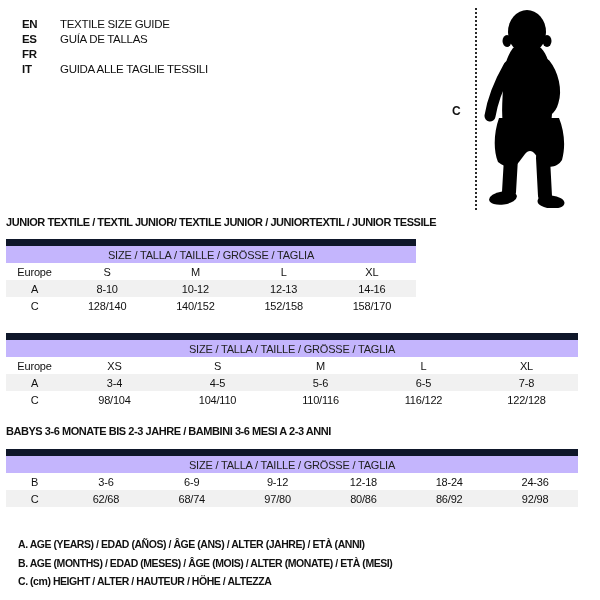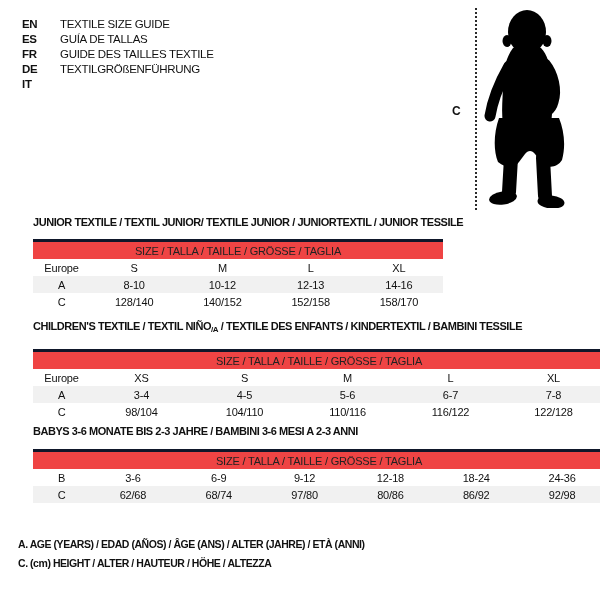--- a/index.html
+++ b/index.html
@@ -10,26 +10,26 @@
   
   .lang-block{position:absolute;left:22px;top:17px;}
   .lang-row{display:flex;height:15px;line-height:15px;}
   .lang-code{width:38px;font-size:11.5px;font-weight:bold;letter-spacing:-0.3px;}
   .lang-title{font-size:11.5px;font-weight:normal;letter-spacing:-0.3px;white-space:nowrap;}
   
   .figure-label{position:absolute;left:452px;top:104px;width:16px;font-size:12px;font-weight:bold;}
   .measure-line{position:absolute;left:475px;top:8px;height:202px;width:0;border-left:2px dotted #2a2a2a;}
   .baby-svg{position:absolute;left:483px;top:6px;width:106px;height:202px;}
   
-  .tbl{position:absolute;left:33px;}
+  .tbl{position:absolute;left:6px;}
   .tbl-title{font-size:11px;font-weight:bold;letter-spacing:-0.45px;white-space:nowrap;line-height:13px;}
   .tbl-title .subpart{font-size:8px;vertical-align:-2px;}
   table.size-table{border-collapse:collapse;table-layout:fixed;}
   table.size-table td{font-size:11px;letter-spacing:-0.2px;height:17px;padding:0;text-align:center;vertical-align:middle;}
-  td.bar{background:#ef4444;border-top:3px solid #0f172a;text-align:left;padding-left:5px;font-size:11px;letter-spacing:-0.3px;color:#222;}
+  td.bar{background:#c4b5fd;border-top:7px solid #0f172a;text-align:left;padding-left:5px;font-size:11px;letter-spacing:-0.3px;color:#222;}
   td.lbl{text-align:left;padding-left:3px;}
   tr.alt td{background:#f1f1f1;}
   .w1{width:410px;} .w2{width:572px;}
   
   .legend{position:absolute;left:18px;top:535px;}
   .legend-line{font-size:10.5px;font-weight:bold;letter-spacing:-0.45px;line-height:18.5px;white-space:nowrap;}
 </style>
 </head>
 <body>
 
@@ -39,28 +39,24 @@
     <div class="lang-row">
       <span class="lang-code">EN</span>
       <span class="lang-title">TEXTILE SIZE GUIDE</span>
     </div>
     <div class="lang-row">
       <span class="lang-code">ES</span>
       <span class="lang-title">GUÍA DE TALLAS</span>
     </div>
     <div class="lang-row">
       <span class="lang-code">FR</span>
-      <span class="lang-title">GUIDE DES TAILLES TEXTILE</span>
-    </div>
-    <div class="lang-row">
-      <span class="lang-code">DE</span>
-      <span class="lang-title">TEXTILGRÖßENFÜHRUNG</span>
     </div>
     <div class="lang-row">
       <span class="lang-code">IT</span>
+      <span class="lang-title">GUIDA ALLE TAGLIE TESSILI</span>
     </div>
   </div>
 
   <div class="figure-label">C</div>
   <div class="measure-line"></div>
   <svg class="baby-svg" viewBox="0 0 106 202" xmlns="http://www.w3.org/2000/svg">
     <g fill="#000">
       <ellipse cx="44" cy="26" rx="19" ry="22"></ellipse>
       <ellipse cx="24" cy="35" rx="4.5" ry="6"></ellipse>
       <ellipse cx="64" cy="35" rx="4.5" ry="6"></ellipse>
@@ -108,21 +104,20 @@
         <td>128/140</td>
         <td>140/152</td>
         <td>152/158</td>
         <td>158/170</td>
       </tr>
     </tbody>
       </table>
   </div>
 
   <div class="tbl" style="top:320px;">
-    <div class="tbl-title"><span>CHILDREN'S TEXTILE / TEXTIL NIÑO</span><span class="subpart">/A</span><span> / TEXTILE DES ENFANTS / KINDERTEXTIL / BAMBINI TESSILE</span></div>
     <table class="size-table w2" style="margin-top:13px;">
       <colgroup>
           <col style="width:57px">
           <col>
           <col>
           <col>
           <col>
           <col>
         </colgroup>
       <tbody>
@@ -135,21 +130,21 @@
         <td>S</td>
         <td>M</td>
         <td>L</td>
         <td>XL</td>
       </tr>
       <tr class="alt">
         <td class="lbl">A</td>
         <td>3-4</td>
         <td>4-5</td>
         <td>5-6</td>
-        <td>6-7</td>
+        <td>6-5</td>
         <td>7-8</td>
       </tr>
       <tr>
         <td class="lbl">C</td>
         <td>98/104</td>
         <td>104/110</td>
         <td>110/116</td>
         <td>116/122</td>
         <td>122/128</td>
       </tr>
@@ -190,16 +185,17 @@
         <td>80/86</td>
         <td>86/92</td>
         <td>92/98</td>
       </tr>
     </tbody>
       </table>
   </div>
 
   <div class="legend">
     <div class="legend-line">A. AGE (YEARS) / EDAD (AÑOS) / ÂGE (ANS) / ALTER (JAHRE) / ETÀ (ANNI)</div>
+    <div class="legend-line">B. AGE (MONTHS) / EDAD (MESES) / ÂGE (MOIS) / ALTER (MONATE) / ETÀ (MESI)</div>
     <div class="legend-line">C. (cm) HEIGHT / ALTER / HAUTEUR / HÖHE / ALTEZZA</div>
   </div>
 
 </div>
 
 </body></html>

